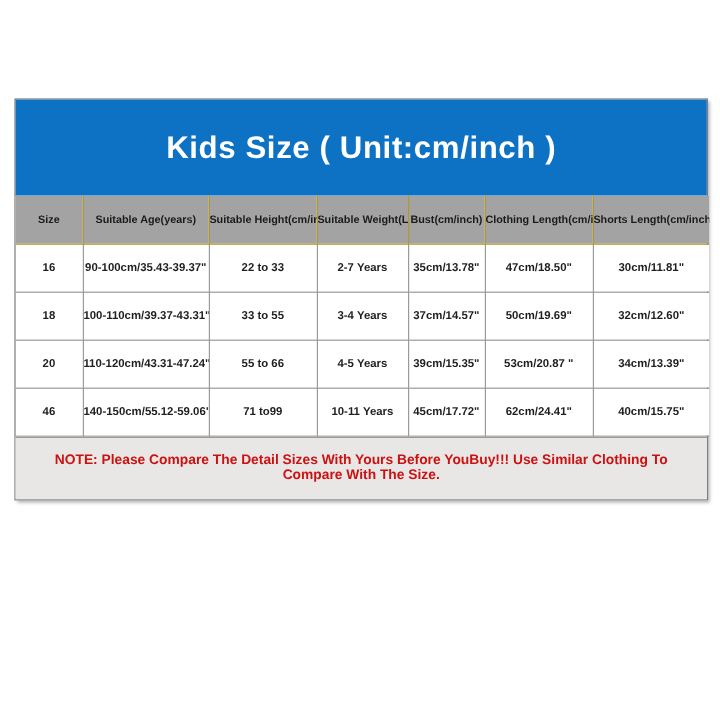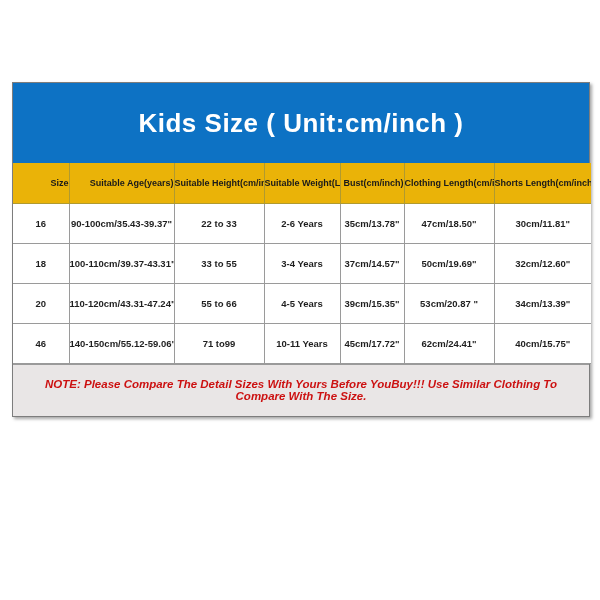--- a/index.html
+++ b/index.html
@@ -33,28 +33,27 @@
     table-layout: fixed;
   }
   table.size-table th, table.size-table td {
     border: 1px solid #9a9a9a;
     text-align: center;
     vertical-align: middle;
     overflow: hidden;
     white-space: nowrap;
   }
   table.size-table th {
-    background: #eab308;
+    background: #a3a3a3;
     color: #1a1a1a;
     font-size: 9px;
     font-weight: bold;
     height: 40px;
     border-color: #b09a30;
     border-top: none;
-    text-align: right;
   }
   table.size-table td {
     background: #ffffff;
     color: #1f1f1f;
     font-size: 9.5px;
     font-weight: 700;
     height: 40px;
   }
   table.size-table tr > *:first-child { border-left: none; }
   table.size-table tr > *:last-child { border-right: none; }
@@ -63,21 +62,20 @@
     background: #e9e6e6;
     border-top: 1px solid #9a9a9a;
     display: flex;
     align-items: center;
     justify-content: center;
     padding: 0 26px;
     color: #cc1111;
     font-size: 11.5px;
     font-weight: bold;
     text-align: center;
-    font-style: italic;
   }
 </style>
 </head>
 <body>
 
 <div class="sheet">
   <div class="title-bar">Kids Size ( Unit:cm/inch )</div>
 
   <table class="size-table">
     <colgroup>
@@ -98,21 +96,21 @@
           <th>Bust(cm/inch)</th>
           <th>Clothing Length(cm/inch)</th>
           <th>Shorts Length(cm/inch)</th>
         </tr>
       </thead>
     <tbody>
         <tr>
           <td>16</td>
           <td>90-100cm/35.43-39.37"</td>
           <td>22 to 33</td>
-          <td>2-6 Years</td>
+          <td>2-7 Years</td>
           <td>35cm/13.78"</td>
           <td>47cm/18.50"</td>
           <td>30cm/11.81"</td>
         </tr>
         <tr>
           <td>18</td>
           <td>100-110cm/39.37-43.31"</td>
           <td>33 to 55</td>
           <td>3-4 Years</td>
           <td>37cm/14.57"</td>

